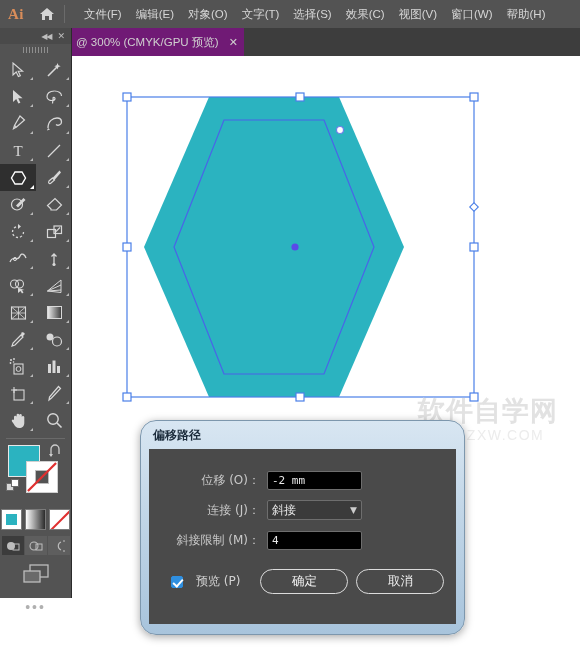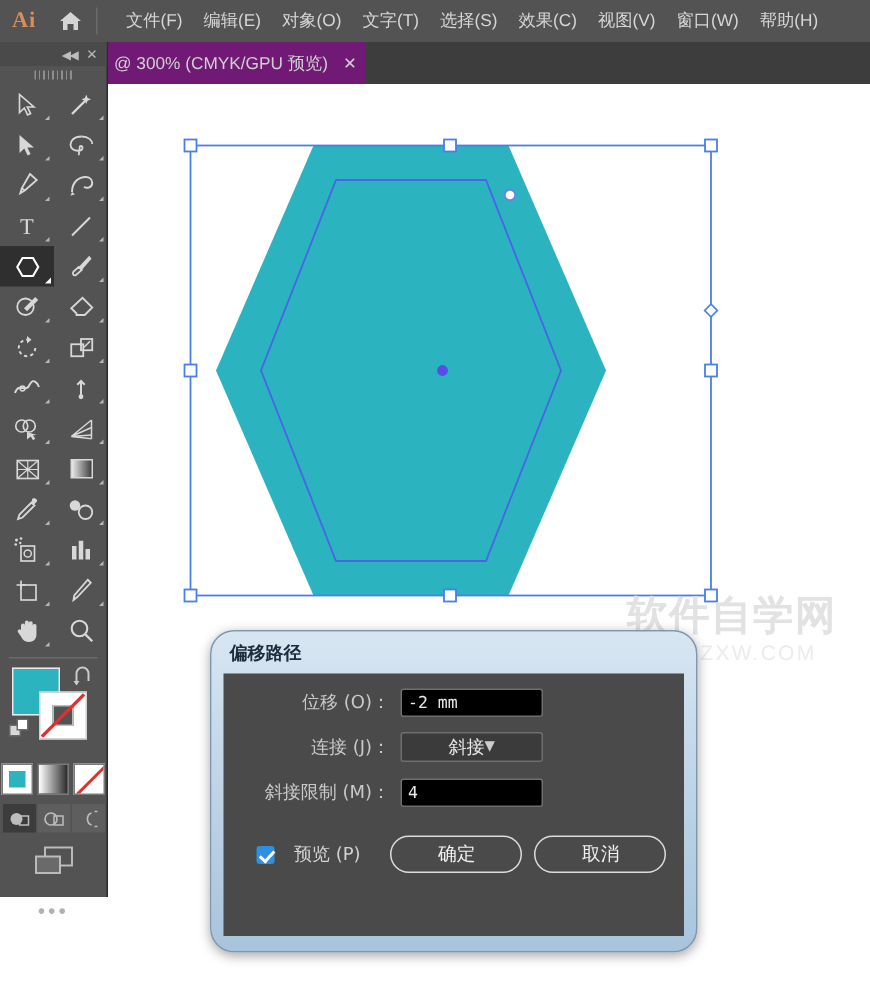--- a/index.html
+++ b/index.html
@@ -169,21 +169,21 @@
     padding-right: 7px; font-family: "DejaVu Sans", sans-serif;
   }
   .dlg-input {
     width: 95px; height: 19px; background: #000000; border: 1px solid #6e6e6e;
     border-radius: 2px; color: #e8e8e8; font-size: 11px;
     padding: 0 4px; line-height: 17px; font-family: "DejaVu Sans Mono", monospace;
   }
   .dlg-select {
     width: 95px; height: 20px; background: #3b3b3b; border: 1px solid #6e6e6e;
     border-radius: 2px; color: #e8e8e8; font-size: 12px;
-    padding: 0 4px; display: flex; align-items: center; justify-content: center;
+    padding: 0 4px; display: flex; align-items: center; justify-content: space-between;
     cursor: pointer; font-family: "DejaVu Sans", sans-serif;
   }
   .sel-chev { color: #cccccc; font-size: 9px; }
   .dlg-foot {
     display: flex; align-items: center; margin-top: 14px; padding-left: 22px; gap: 8px;
   }
   .chk-box {
     width: 12px; height: 12px; background: #2f8fe0; border: 1px solid #2f8fe0;
     border-radius: 2px; position: relative; cursor: pointer;
   }
@@ -525,21 +525,21 @@
         </svg>
     </div>
 
     <div class="more-dots">•••</div>
   </div>
 
   <div class="dialog">
     <div class="dlg-title">偏移路径</div>
     <div class="dlg-body">
 
-      <div class="dlg-row" style="margin-top:4px;">
+      <div class="dlg-row" style="margin-top:16px;">
         <div class="dlg-label">位移 (O)：</div>
         <div class="dlg-input">-2 mm</div>
       </div>
 
       <div class="dlg-row">
         <div class="dlg-label">连接 (J)：</div>
         <div class="dlg-select">
           <span>斜接</span>
           <span class="sel-chev">▼</span>
         </div>

